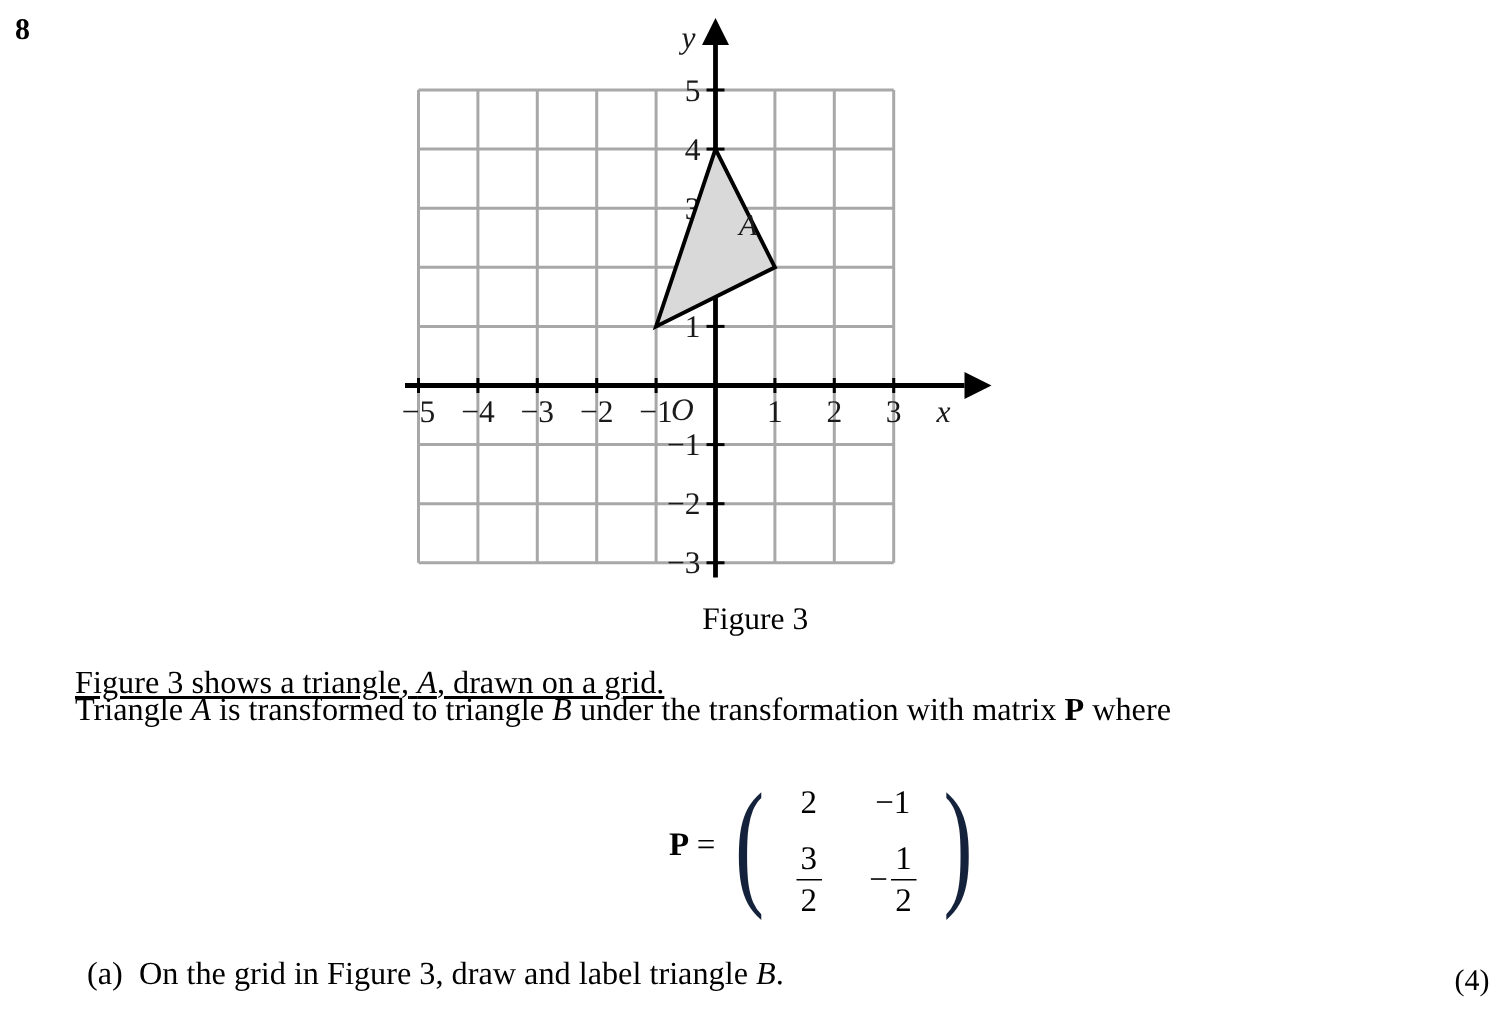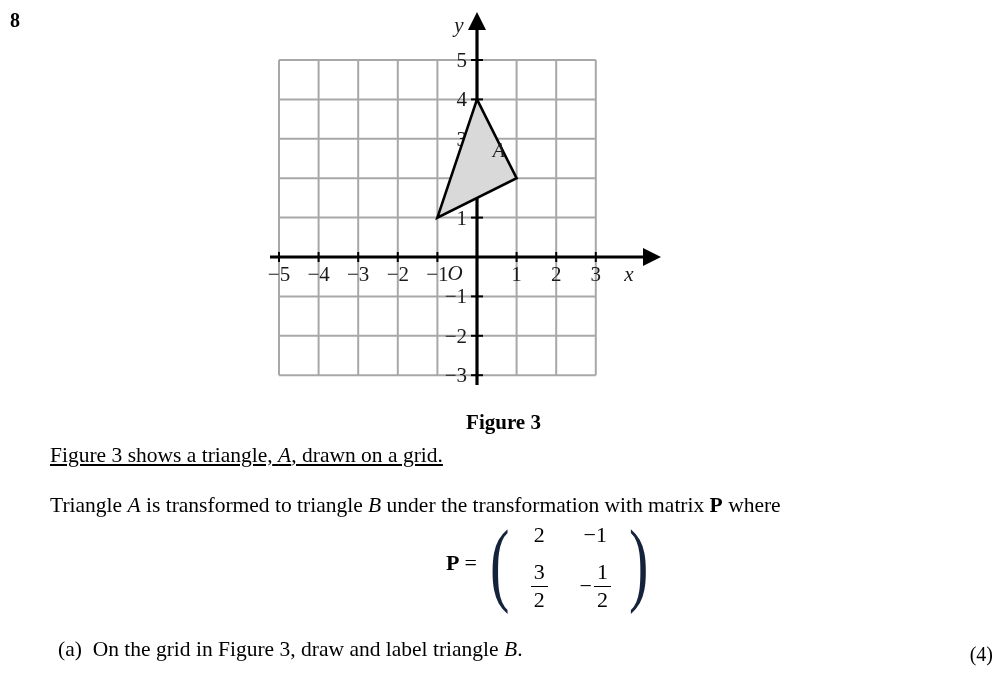--- a/index.html
+++ b/index.html
@@ -59,33 +59,32 @@
   }
 
   
   #figure-caption {
     position: absolute;
     left: 0;
     top: 400px;
     width: 1007px;
     text-align: center;
     font-size: 21px;
-    font-weight: bold;
-    margin-top: 10px;
+    font-weight: normal;
   }
 
   
   .body-line {
     position: absolute;
     font-size: 21.5px;
     line-height: 1.2;
     white-space: nowrap;
   }
   #stem-line-1 { left: 50px; top: 443px; text-decoration: underline; }
-  #stem-line-2 { left: 50px; top: 493px; text-align: center; }
+  #stem-line-2 { left: 50px; top: 461px; text-align: center; }
 
   .it { font-style: italic; }
   .bd { font-weight: bold; }
 
   
   #matrix-block {
     position: absolute;
     left: 0;
     top: 505px;
     width: 1007px;

